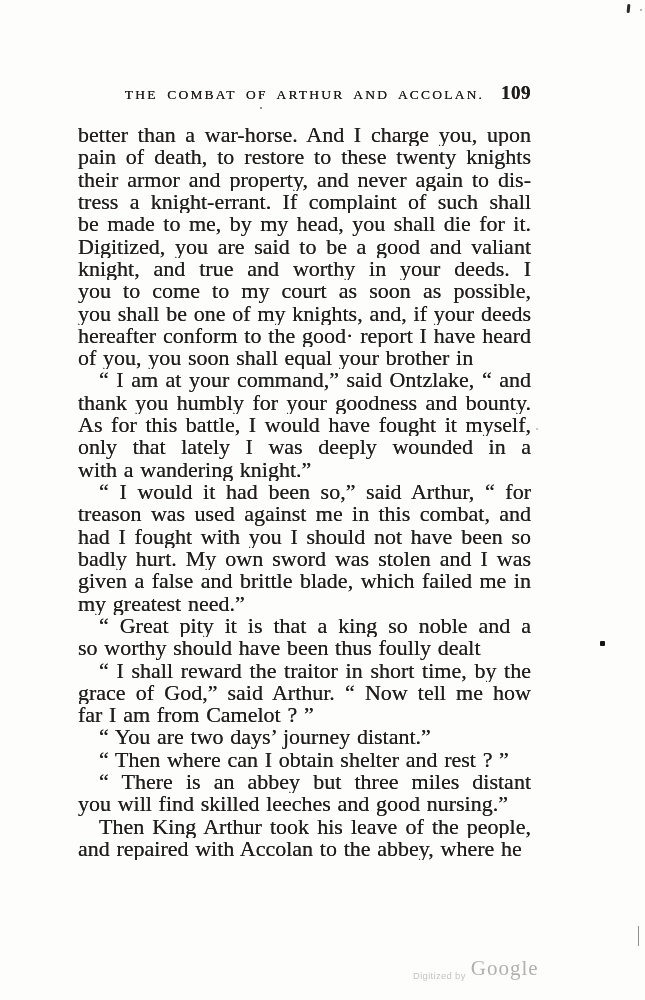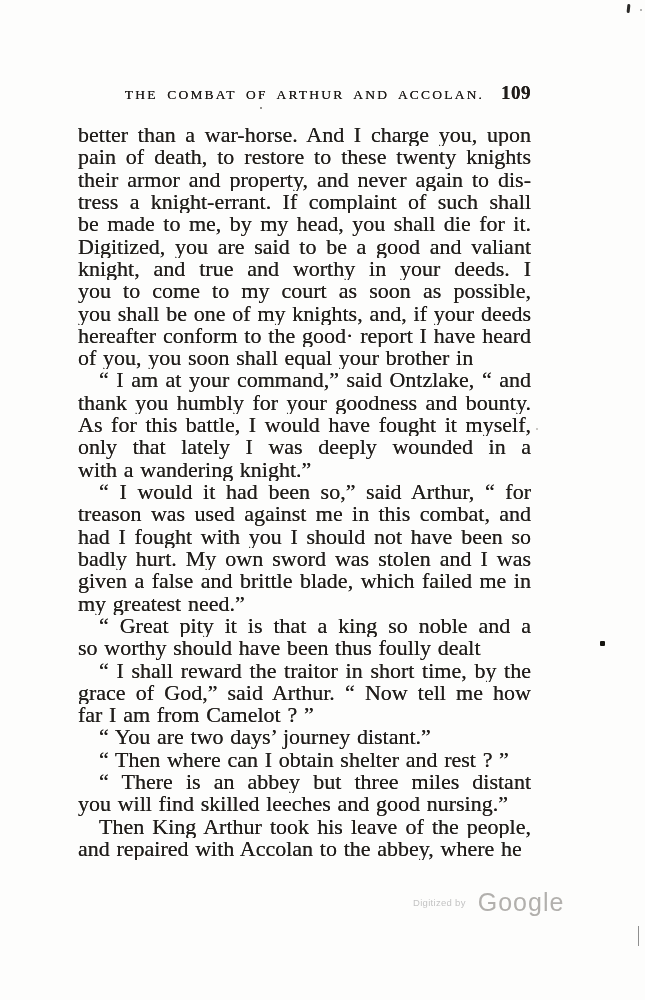--- a/index.html
+++ b/index.html
@@ -85,35 +85,35 @@
     left: 638px;
     top: 926px;
     width: 1px;
     height: 20px;
     background: #8f8f8f;
   }
   
   .watermark {
     position: absolute;
     left: 413px;
-    top: 888px;
+    top: 956px;
     display: flex;
-    align-items: center;
-    gap: 12px;
+    align-items: flex-end;
+    gap: 5px;
     user-select: none;
   }
   .wm-prefix {
     font-family: "Liberation Sans", "DejaVu Sans", sans-serif;
     font-size: 9.5px;
     color: var(--wmtext, #c3c3c3);
     letter-spacing: 0.3px;
   }
   .wm-logo {
-    font-family: Liberation Sans, sans-serif;
-    font-size: 25px;
+    font-family: Liberation Serif, serif;
+    font-size: 21px;
     color: var(--wmlogo, #b2b0ad);
     letter-spacing: 1px;
     font-weight: normal;
   }
 </style>
 </head>
 <body>
 
 <div class="page">
 

